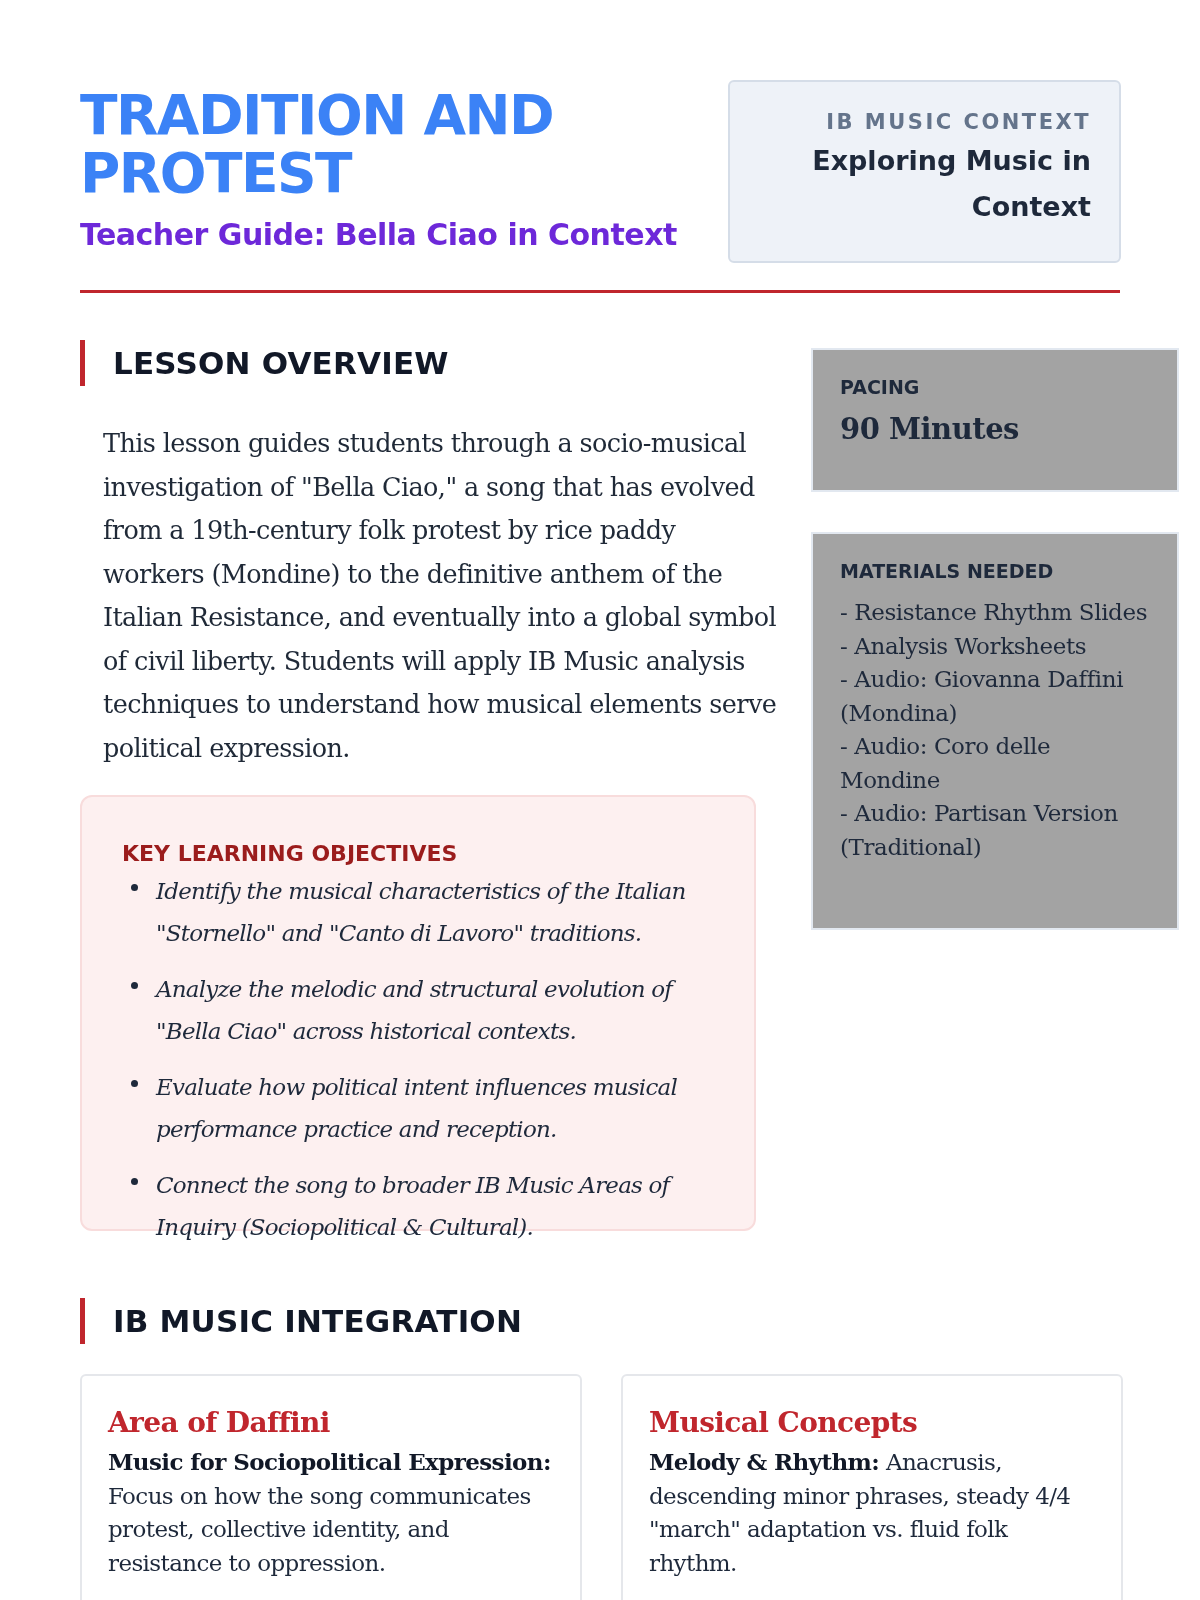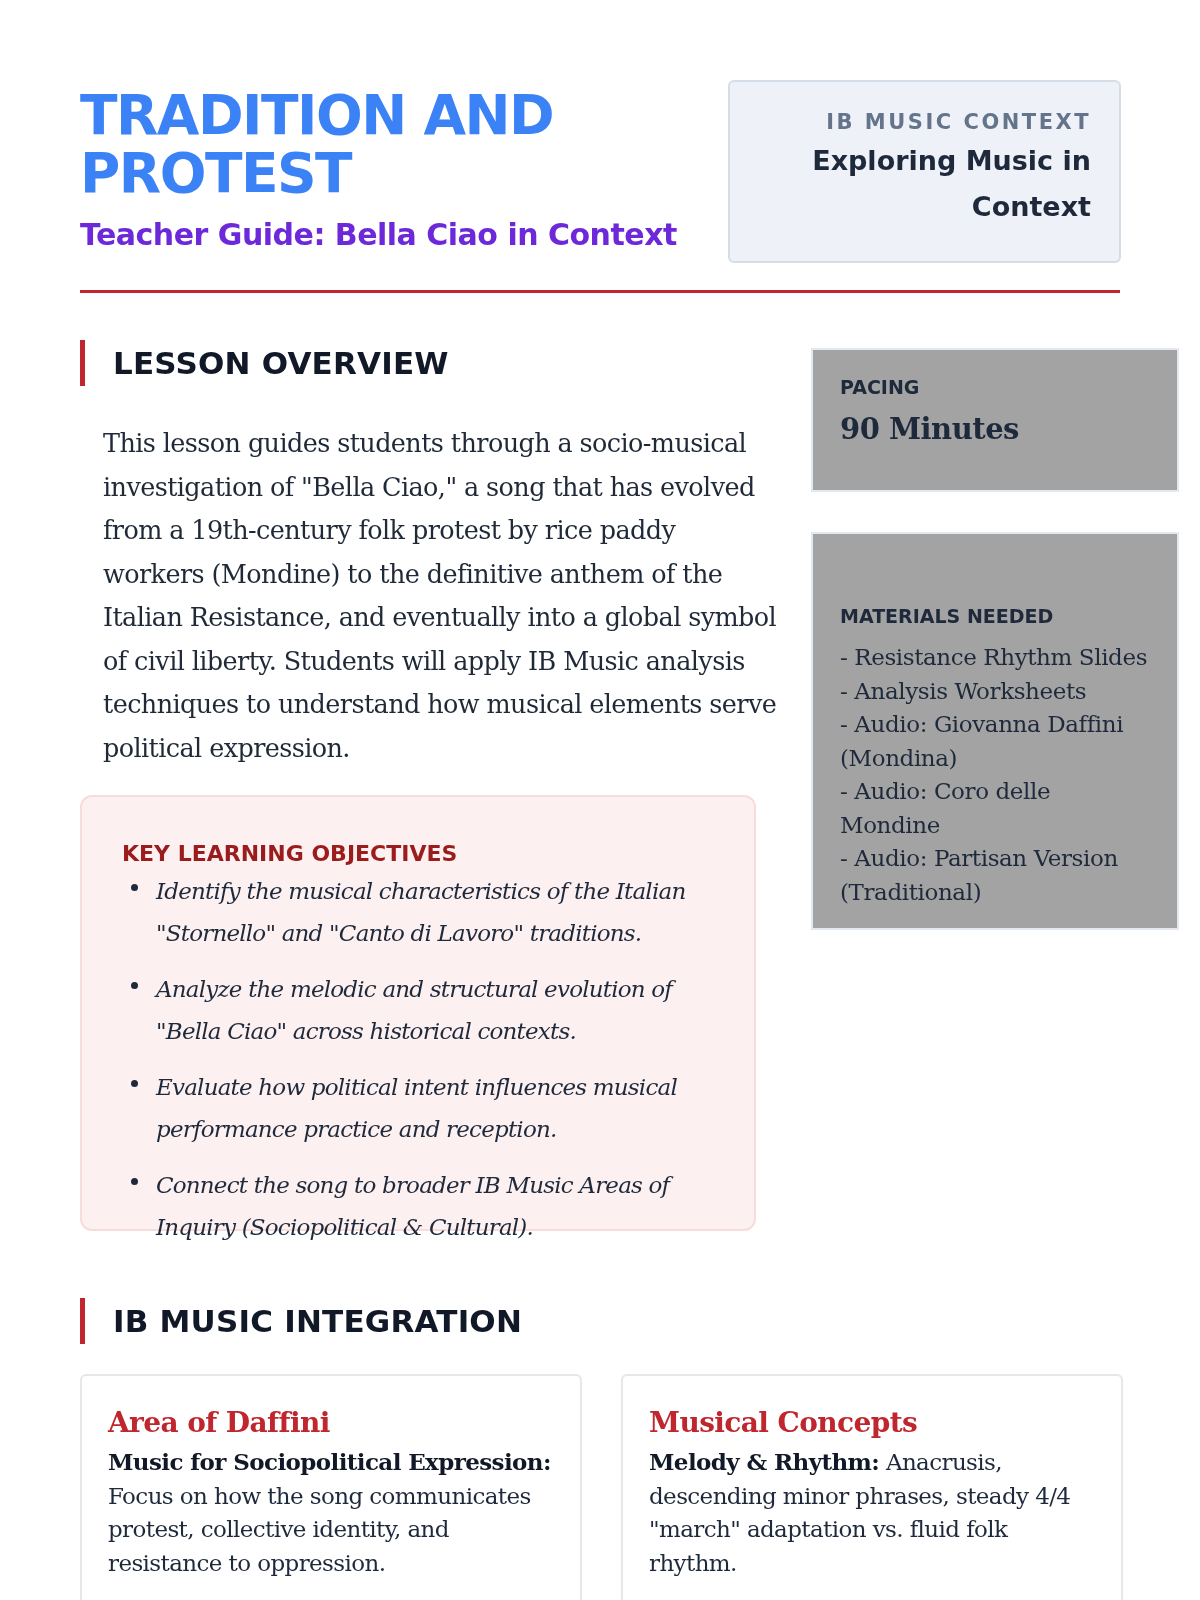--- a/index.html
+++ b/index.html
@@ -117,21 +117,21 @@
     <li><span class="bullet"></span><span>Connect the song to broader IB Music Areas of Inquiry (Sociopolitical &amp; Cultural).</span></li>
   </ul>
 </div>
 
 <div class="side-card" style="top:348px; height:144px;">
   <div class="side-label" style="text-transform:uppercase;">Pacing</div>
   <div class="pacing-value">90 Minutes</div>
 </div>
 
 <div class="side-card" style="top:532px; height:398px;">
-  <div class="side-label" style="text-transform:uppercase;margin-top:45px;">Materials Needed</div>
+  <div class="side-label" style="text-transform:uppercase;">Materials Needed</div>
   <div class="materials-list">
     <div>- Resistance Rhythm Slides</div>
     <div>- Analysis Worksheets</div>
     <div>- Audio: Giovanna Daffini (Mondina)</div>
     <div>- Audio: Coro delle Mondine</div>
     <div>- Audio: Partisan Version (Traditional)</div>
   </div>
 </div>
 
 <h2 class="section-heading" style="top:1298px; text-transform:uppercase;">IB Music Integration</h2>

